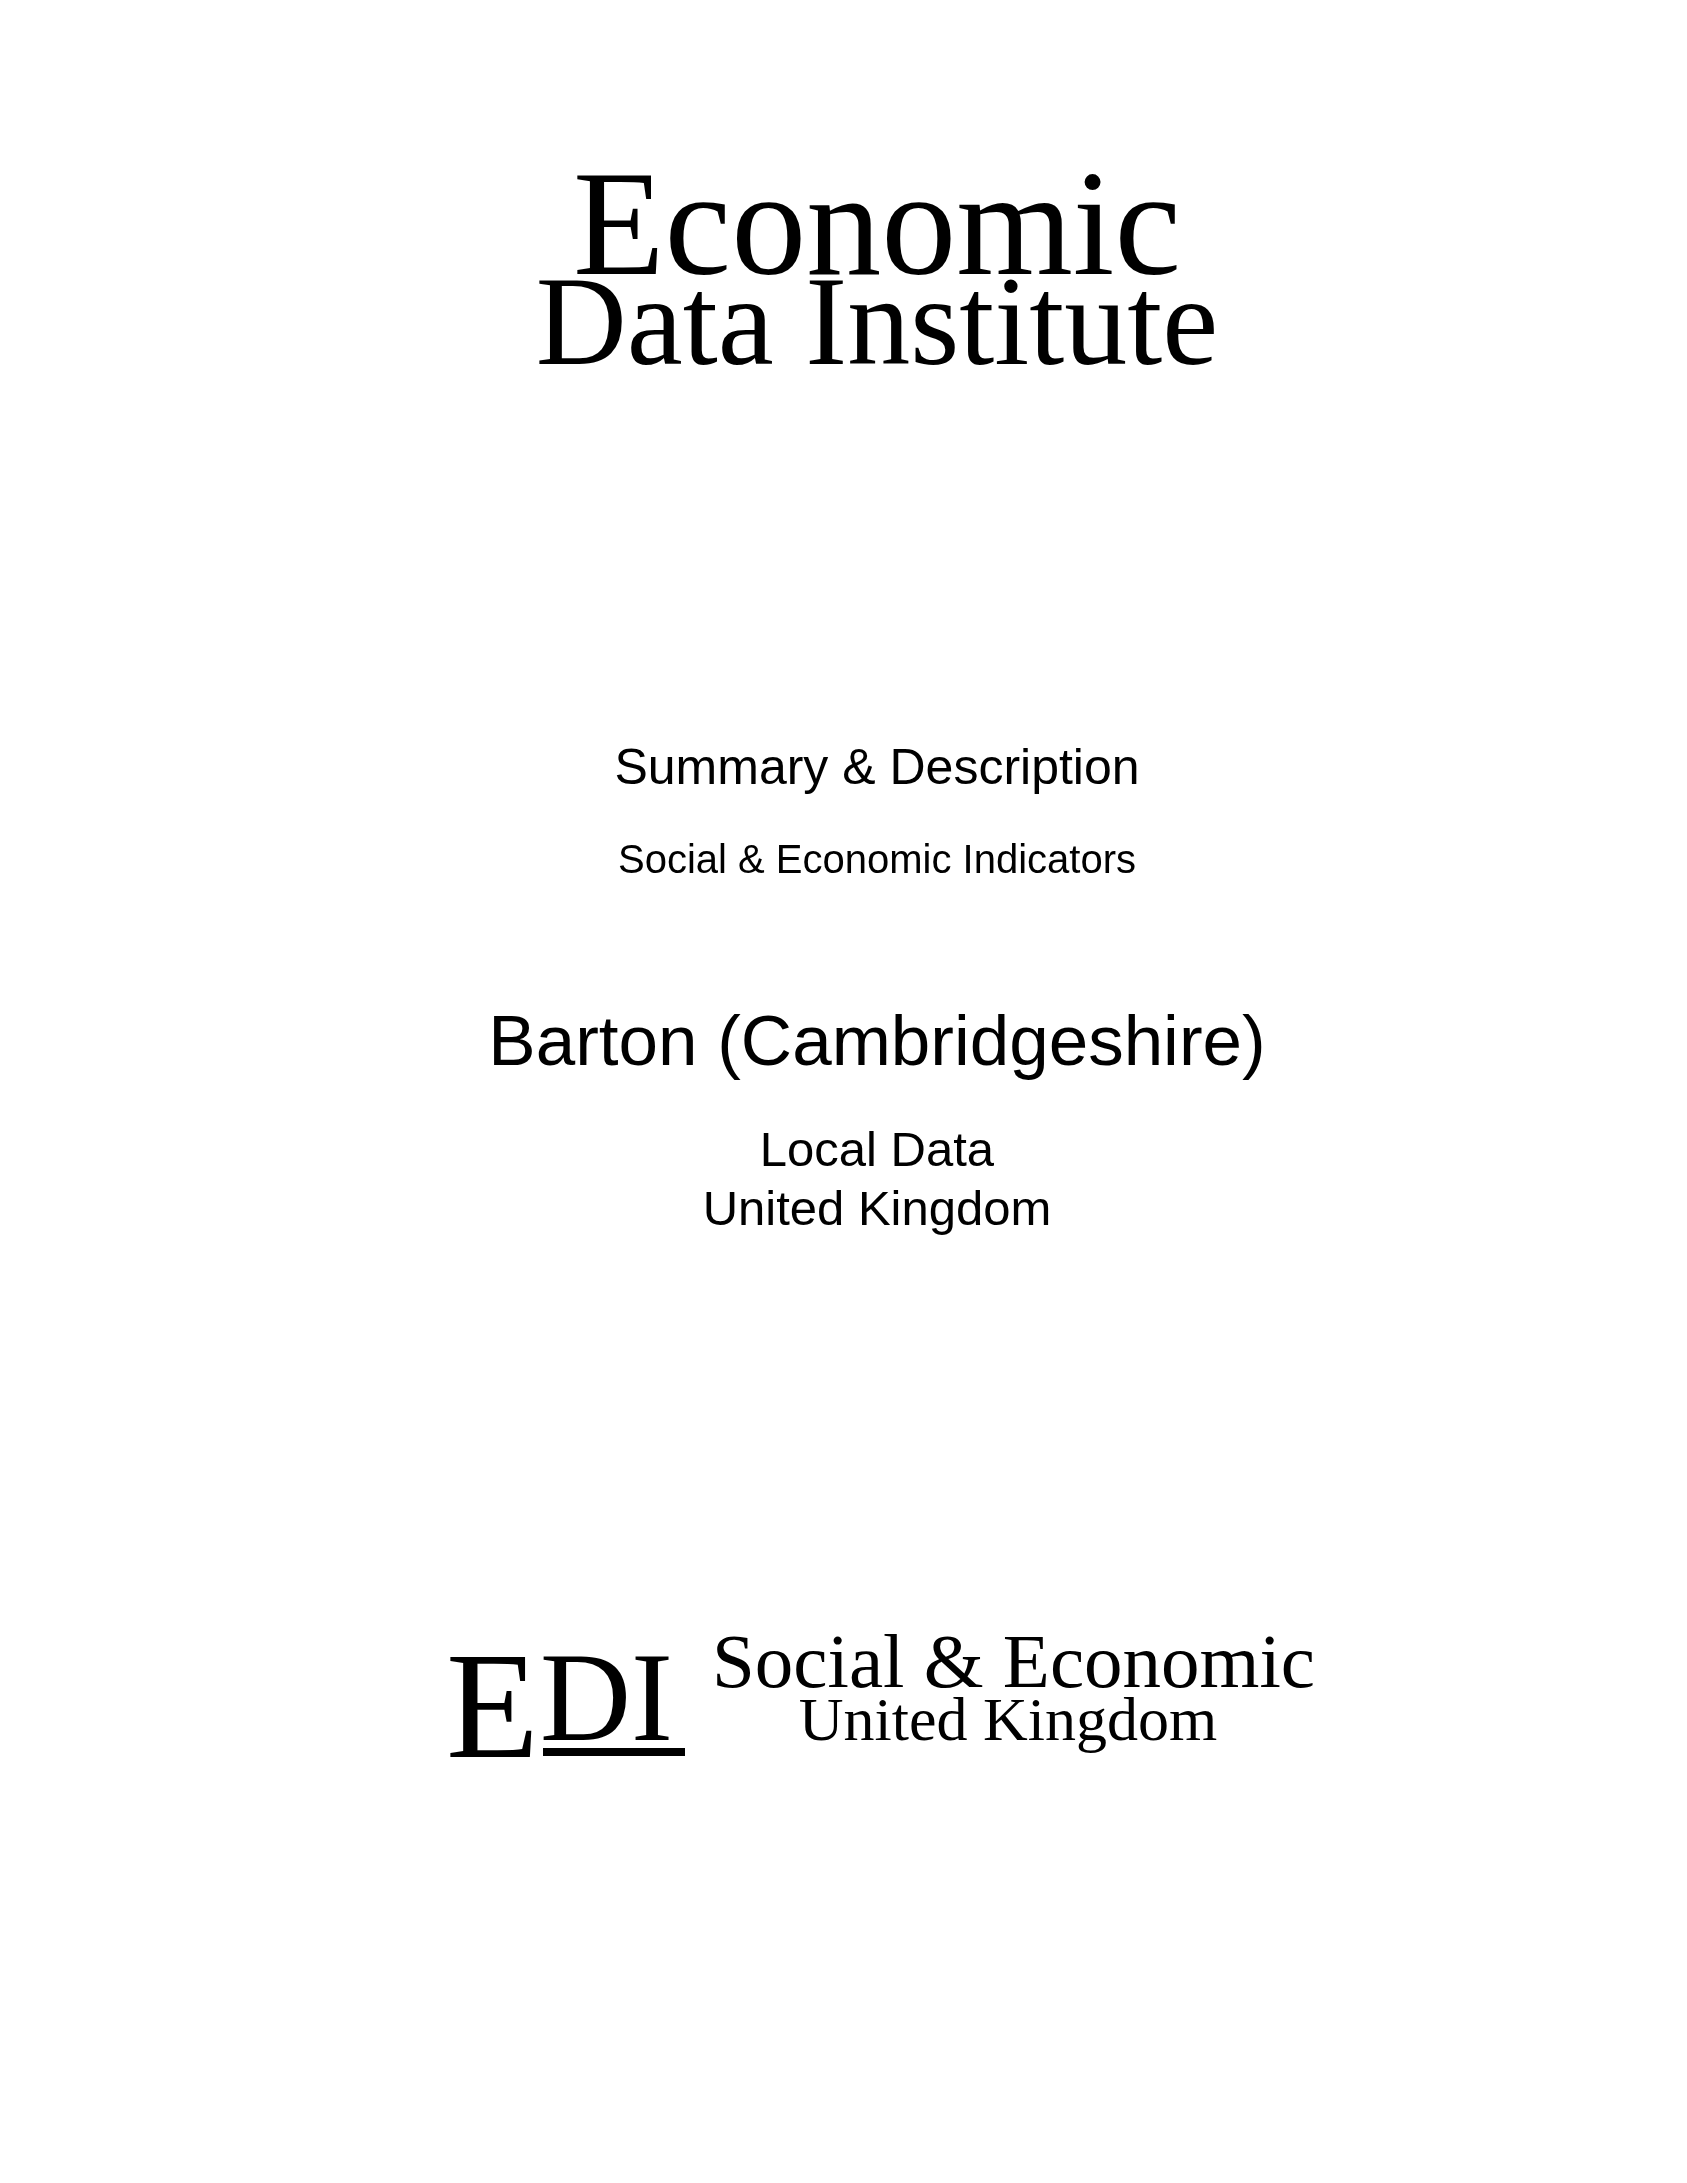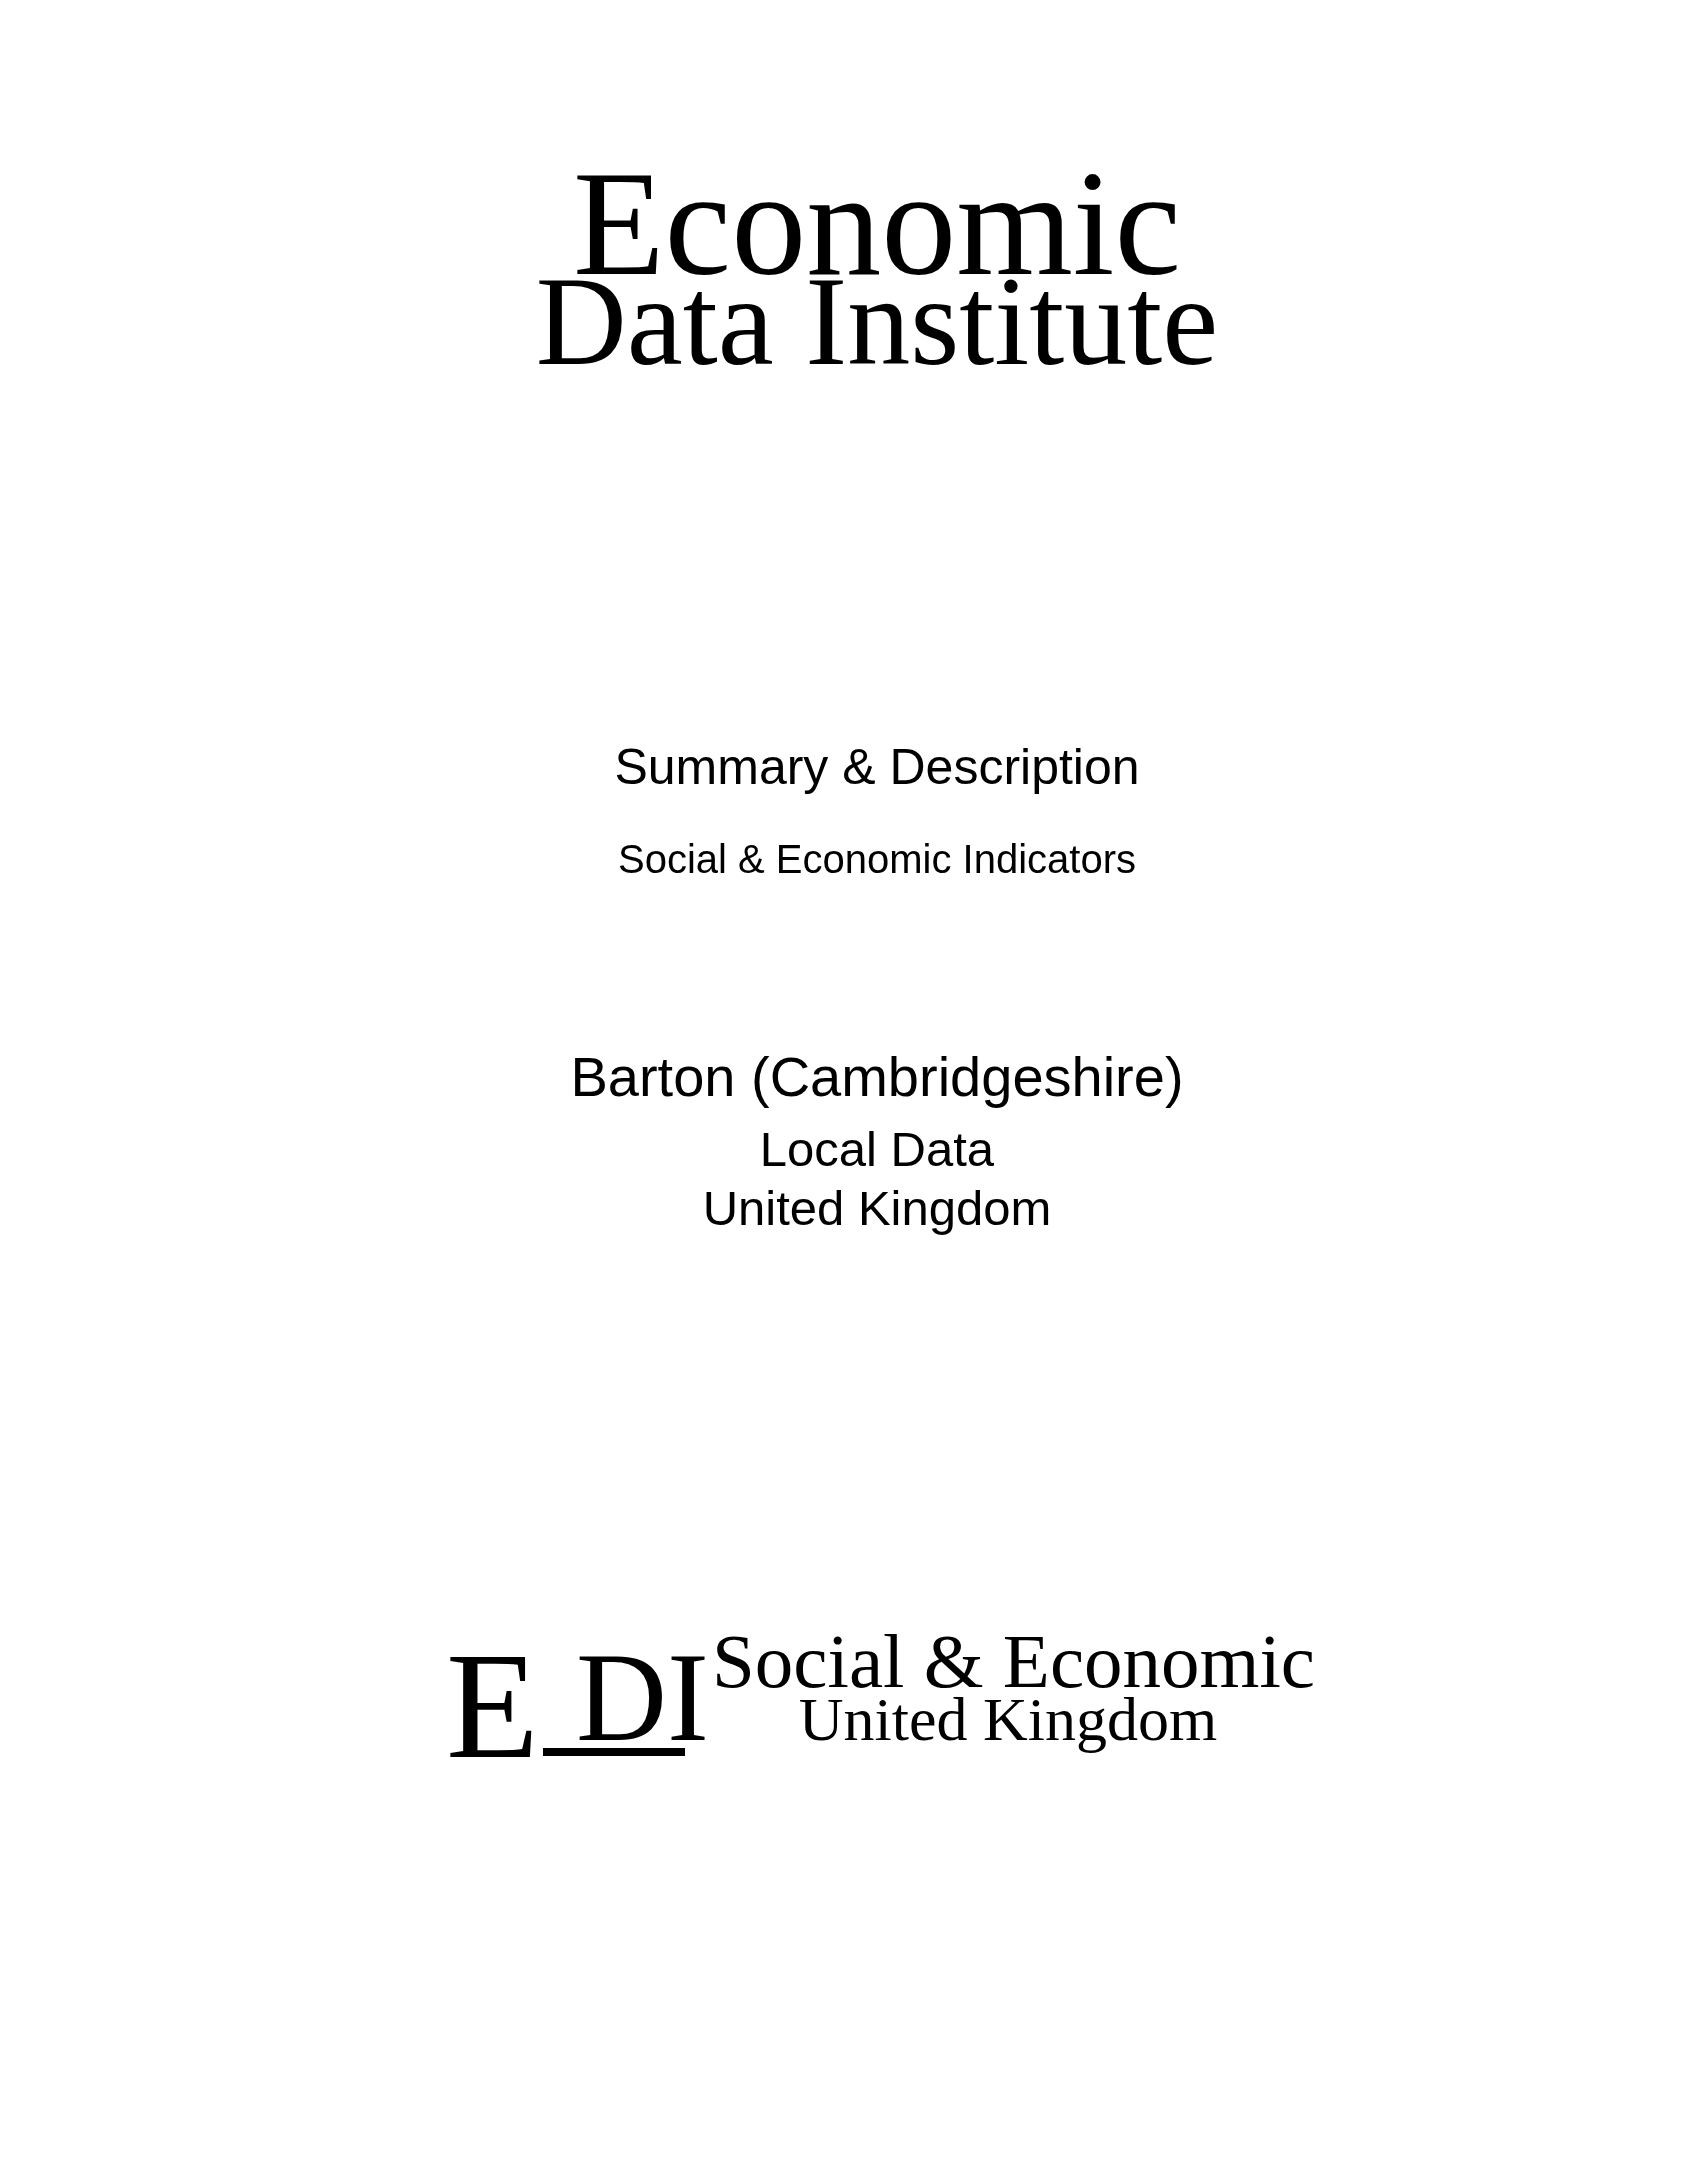--- a/index.html
+++ b/index.html
@@ -31,26 +31,26 @@
   .sans-bold {
     font-family: "Liberation Sans", "DejaVu Sans", sans-serif;
     font-weight: 400;
   }
   
   .logo-line1 { top: 148px;  font-size: 150px; }
   .logo-line2 { top: 259px;  font-size: 126px; }
   
   .summary    { top: 742px; font-size: 50px; }
   .social     { top: 839px; font-size: 40px; }
-  .barton     { top: 1049px; font-size: 56px; }
+  .barton     { top: 1005px; font-size: 71px; }
   .local      { top: 1125px; font-size: 49px; }
   .uk-mid     { top: 1184px; font-size: 49px; }
   
   .edi-e  { left: 446px; top: 1630px; font-size: 152px; }
-  .edi-di { left: 540px; top: 1635px; font-size: 126px; margin-left: 36px; }
+  .edi-di { left: 540px; top: 1635px; font-size: 126px; }
   .edi-underline {
     left: 543px;
     top: 1748px;
     width: 142px;
     height: 8px;
     background: #000000;
   }
   .tagline1 { left: 712px; top: 1623px; font-size: 77px; }
   .tagline2 { left: 1008px; top: 1688px; font-size: 62px; transform: translateX(-50%); }
 </style>

